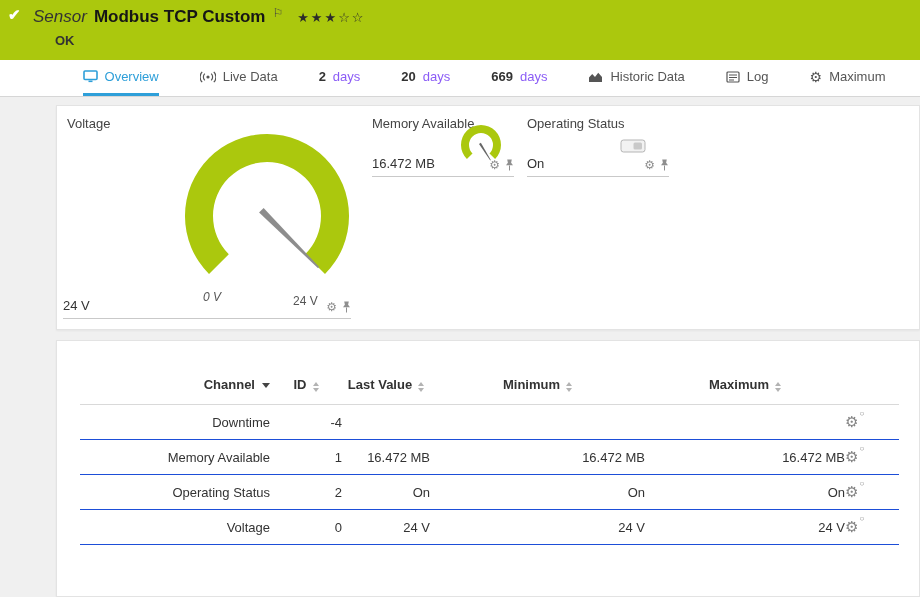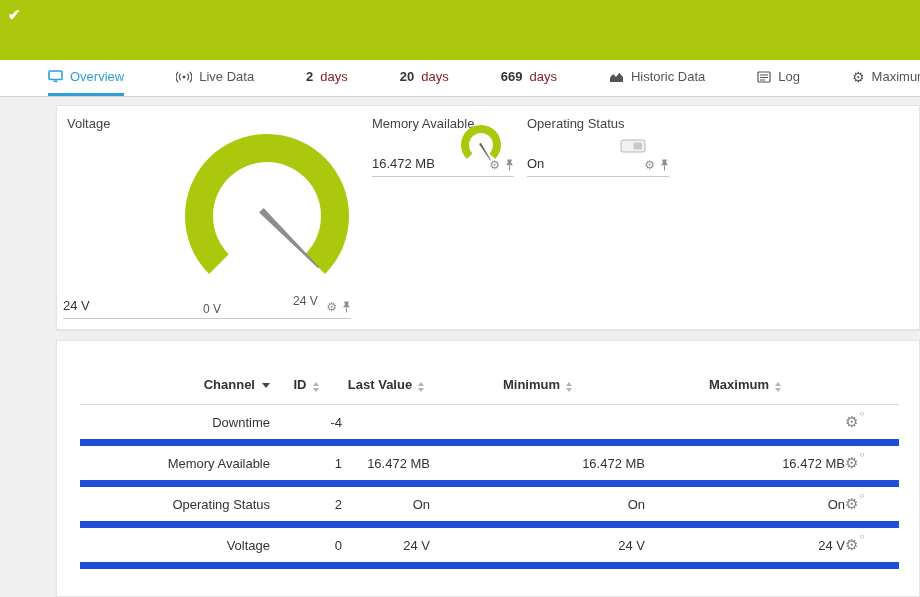--- a/index.html
+++ b/index.html
@@ -17,67 +17,67 @@
   .header-body { margin-left: 23px; }
   .title-line { display: flex; align-items: baseline; }
   .sensor-type { font-style: italic; font-size: 17px; color: #333; }
   .sensor-title { font-weight: bold; font-size: 17px; color: #161616; margin-left: 7px; }
   .flag-icon { font-size: 12px; color: #444; margin-left: 7px; position: relative; top: -5px; cursor: pointer; }
   .stars { font-size: 13px; color: #2b2b2b; margin-left: 14px; letter-spacing: 2px; cursor: pointer; }
   .status-line { font-size: 13px; font-weight: bold; color: #333; margin-top: 6px; margin-left: 22px; }
 
   
   .tab-bar { height: 37px; background: #fff; border-bottom: 1px solid #d6d6d6;
-             display: flex; align-items: stretch; padding-left: 48px; gap: 52px; }
+             display: flex; align-items: stretch; padding-left: 48px; gap: 41px; justify-content: center; }
   .tab { display: flex; align-items: center; gap: 7px; cursor: pointer; color: #555;
          font-size: 13px; border-bottom: 3px solid transparent; white-space: nowrap; }
   .tab.active { color: #2E9FD9; border-bottom-color: #2E9FD9; }
   .tab.active .tab-label { color: #2E9FD9; }
   .tab-num { font-weight: bold; color: #333; }
-  .tab-suffix { color: #7f1d1d; }
+  .tab-suffix { color: #8b5cf6; }
   .tab-icon { display: inline-flex; align-items: center; }
   .gear-glyph { font-size: 14px; line-height: 1; }
 
   
   .content { padding: 8px 0 0 56px; }
   .panel { background: #fff; border: 1px solid #e3e3e3; box-shadow: 0 1px 2px rgba(0,0,0,.05); }
   .gauges-panel { height: 225px; position: relative; }
   .table-panel { height: 257px; margin-top: 10px; padding: 36px 20px 0 23px; overflow: hidden; }
 
   .g-title { position: absolute; font-size: 13px; color: #444; }
   #voltage-title { left: 10px; top: 10px; }
   #memory-title { left: 315px; top: 10px; }
   #operating-title { left: 470px; top: 10px; }
 
   .big-gauge { position: absolute; left: 115px; top: 26px; }
   .small-gauge { position: absolute; left: 398px; top: 16px; }
   .toggle-icon { position: absolute; left: 563px; top: 33px; }
 
   .scale-label { position: absolute; font-size: 12px; color: #555; }
-  .scale-min { left: 146px; top: 196px; }
+  .scale-min { left: 146px; top: 184px; font-style: italic; }
   .scale-max { left: 236px; top: 188px; }
 
   .value-row { position: absolute; border-bottom: 1px solid #c9c9c9; display: flex;
                justify-content: space-between; align-items: flex-end; padding-bottom: 5px;
                font-size: 13px; color: #333; }
   #voltage-row { left: 6px; top: 192px; width: 288px; }
   #memory-row { left: 315px; top: 50px; width: 142px; }
   #operating-row { left: 470px; top: 50px; width: 142px; }
   .row-icons { display: flex; align-items: center; gap: 5px; }
   .small-gear { font-size: 12px; color: #8f8f8f; line-height: 1; cursor: pointer; }
   .pin-btn { display: inline-flex; cursor: pointer; }
 
   
   table { width: 100%; border-collapse: collapse; table-layout: fixed; }
   th { font-size: 13px; color: #333; text-align: center; vertical-align: top;
        padding: 0 0 12px 0; font-weight: bold; }
   th.channel, td.channel { text-align: right; }
   thead tr { border-bottom: 1px solid #d9d9d9; }
   tbody td { font-size: 13px; color: #333; text-align: right; padding: 9px 0;
-             border-bottom: 7px solid #1d4ed8; margin-left: 24px; }
+             border-bottom: 1px solid #1d4ed8; margin-left: 24px; }
   td.actions, th.actions { text-align: right; }
   .row-gear { color: #858585; font-size: 15px; position: relative; display: inline-block;
               margin-right: 42px; line-height: 1; cursor: pointer; }
   .ring { position: absolute; top: -4px; right: -6px; font-size: 8px; color: #858585; }
 
   .sort { display: inline-flex; flex-direction: column; gap: 2px; margin-left: 6px;
           vertical-align: middle; cursor: pointer; position: relative; top: 1px; }
   .tri-up { width: 0; height: 0; border-left: 3.5px solid transparent;
             border-right: 3.5px solid transparent; border-bottom: 4px solid #b3b3b3; }
   .tri-down { width: 0; height: 0; border-left: 3.5px solid transparent;
@@ -86,20 +86,29 @@
            border-right: 4px solid transparent; border-top: 5px solid #444;
            margin-left: 7px; vertical-align: middle; cursor: pointer; }
 </style>
 </head>
 <body>
 
 <div class="page">
 
   <header class="app-header">
     <span class="check-icon">✔</span>
+    <div class="header-body">
+      <div class="title-line">
+        <span class="sensor-type">Sensor</span>
+        <span class="sensor-title">Modbus TCP Custom</span>
+        <span class="flag-icon">⚐</span>
+        <span class="stars">★★★☆☆</span>
+      </div>
+      <div class="status-line">OK</div>
+    </div>
   </header>
 
   <nav class="tab-bar">
     <div class="tab active">
       <span class="tab-icon">
         <svg width="15" height="13" viewBox="0 0 15 13">
             <rect x="1" y="1" width="13" height="8.5" rx="1" fill="none" stroke="#2E9FD9" stroke-width="1.6"></rect>
             <rect x="5.5" y="10.5" width="4" height="1.6" fill="#2E9FD9"></rect>
           </svg>
       </span>

